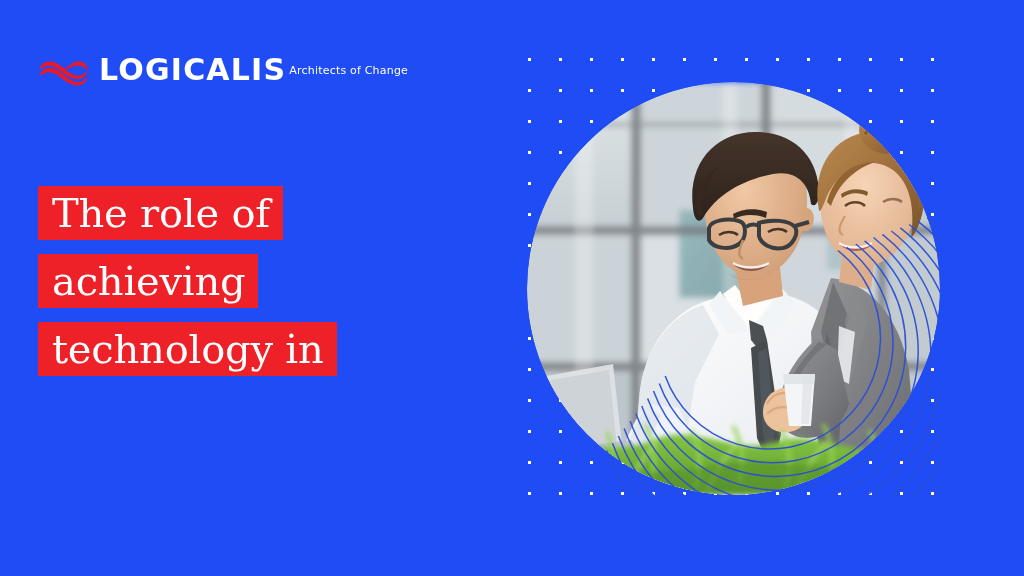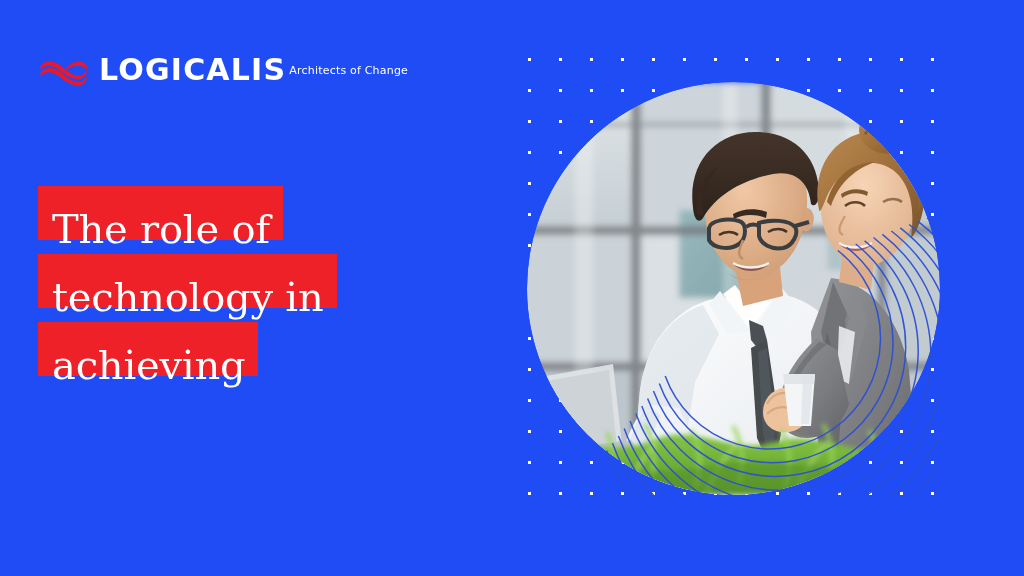--- a/index.html
+++ b/index.html
@@ -78,21 +78,21 @@
   }
 
   .headline-line {
     background: #ee2128;
     color: #ffffff;
     font-family: "DejaVu Serif", "Liberation Serif", serif;
     font-weight: 400;
     font-size: 40px;
     line-height: 54px;
     height: 54px;
-    padding: 16px 13px 0 14px;
+    padding: 0 13px 0 14px;
     margin-bottom: 14px;
     white-space: nowrap;
     letter-spacing: -0.2px;
   }
   .headline-line:last-child { margin-bottom: 0; }
 
   
   .dot-grid {
     position: absolute;
     left: 528px;
@@ -143,22 +143,22 @@
     </svg>
 
     <div class="logo-text-wrap">
       <div class="logo-wordmark">LOGICALIS</div>
       <div class="logo-tagline">Architects of Change</div>
     </div>
   </div>
 
   <div class="headline">
     <div class="headline-line">The role of</div>
+    <div class="headline-line">achieving</div>
     <div class="headline-line">technology in</div>
-    <div class="headline-line">achieving</div>
   </div>
 
   <svg class="dot-grid" viewBox="0 0 428 462">
     <g id="dots" fill="#ffffff">
         <rect x="0" y="0" width="3" height="3"></rect>
         <rect x="31" y="0" width="3" height="3"></rect>
         <rect x="62" y="0" width="3" height="3"></rect>
         <rect x="93" y="0" width="3" height="3"></rect>
         <rect x="124" y="0" width="3" height="3"></rect>
         <rect x="155" y="0" width="3" height="3"></rect>

